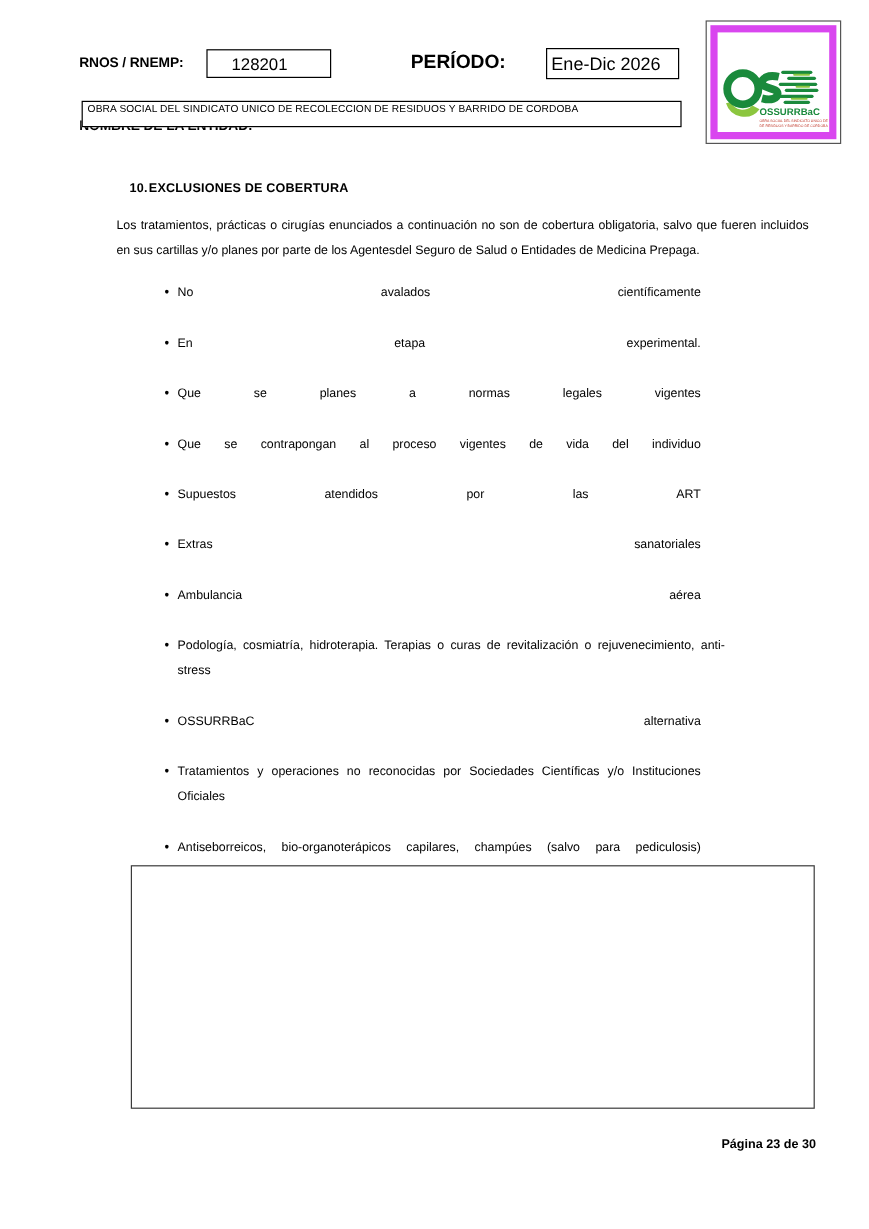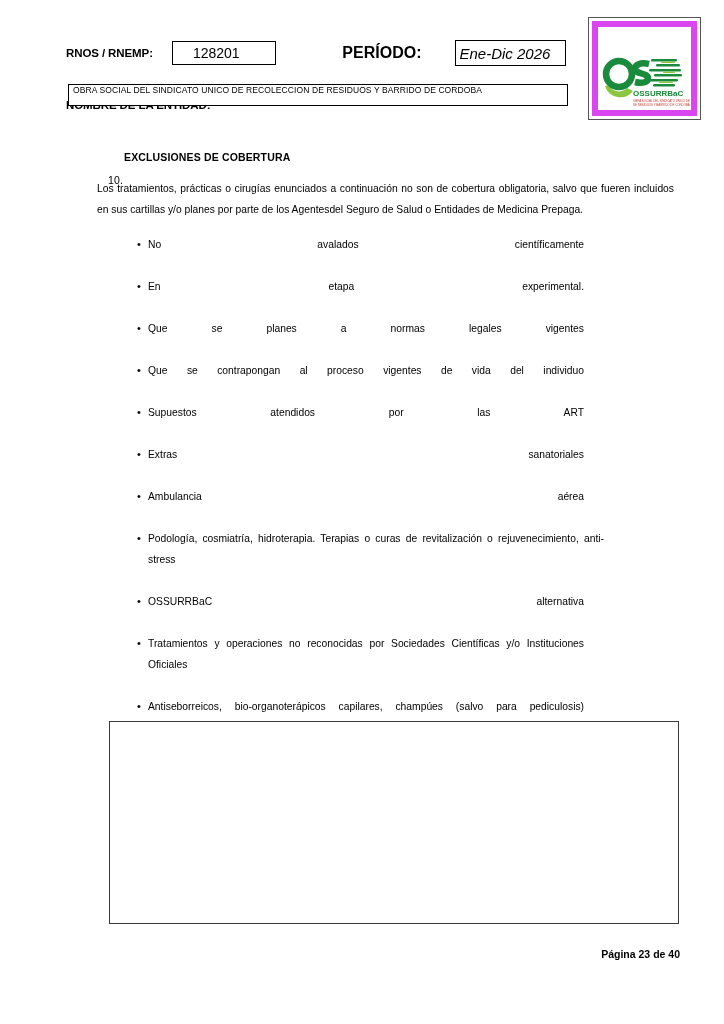--- a/index.html
+++ b/index.html
@@ -73,21 +73,20 @@
     font-size: 16px;
     font-weight: bold;
     margin-left: 50px;
     white-space: nowrap;
   }
 
   .field-periodo {
     width: 128px;
     height: 26px;
     margin-left: 18px;
-    font-style: italic;
   }
   .field-periodo .val {
     font-size: 15px;
     line-height: 1;
   }
 
   .lbl-entidad {
     position: absolute;
     left: 66px;
     top: 76px;
@@ -152,22 +151,21 @@
     margin-left: 124px;
     font-size: 10.5px;
     font-weight: bold;
     letter-spacing: 0.15px;
     line-height: 14px;
   }
   .section-title .num {
     position: absolute;
     left: -16px;
     top: 0;
-    font-weight: normal;
-    margin-top: 23px;
+    font-weight: bold;
   }
 
   .intro {
     margin: 14px 50px 0 97px;
     font-size: 10.3px;
     line-height: 21px;
     text-align: justify;
     text-justify: inter-word;
   }
 
@@ -363,16 +361,16 @@
       </li>
     </ul>
   </div>
 
   <div class="note-box"></div>
 
   <div class="footer">
     <span>Página</span>
     <span>23</span>
     <span>de</span>
-    <span class="total">40</span>
+    <span class="total">30</span>
   </div>
 
 </div>
 
 </body></html>

